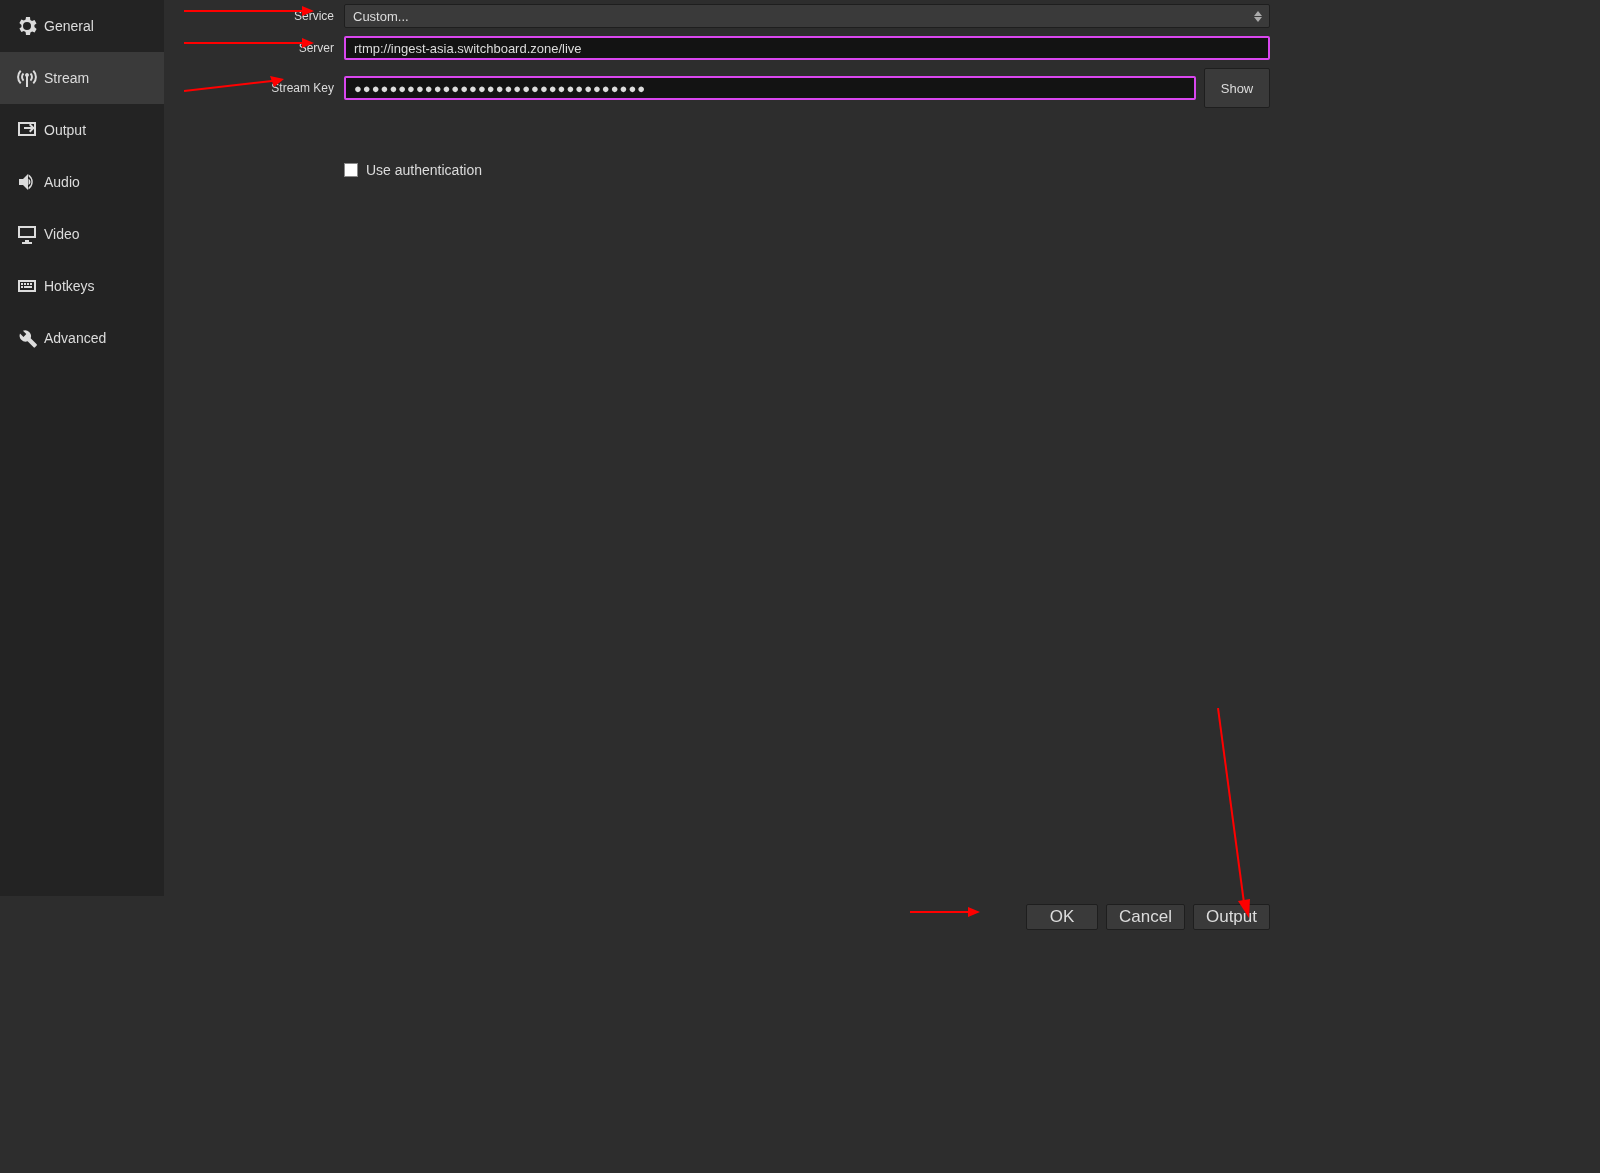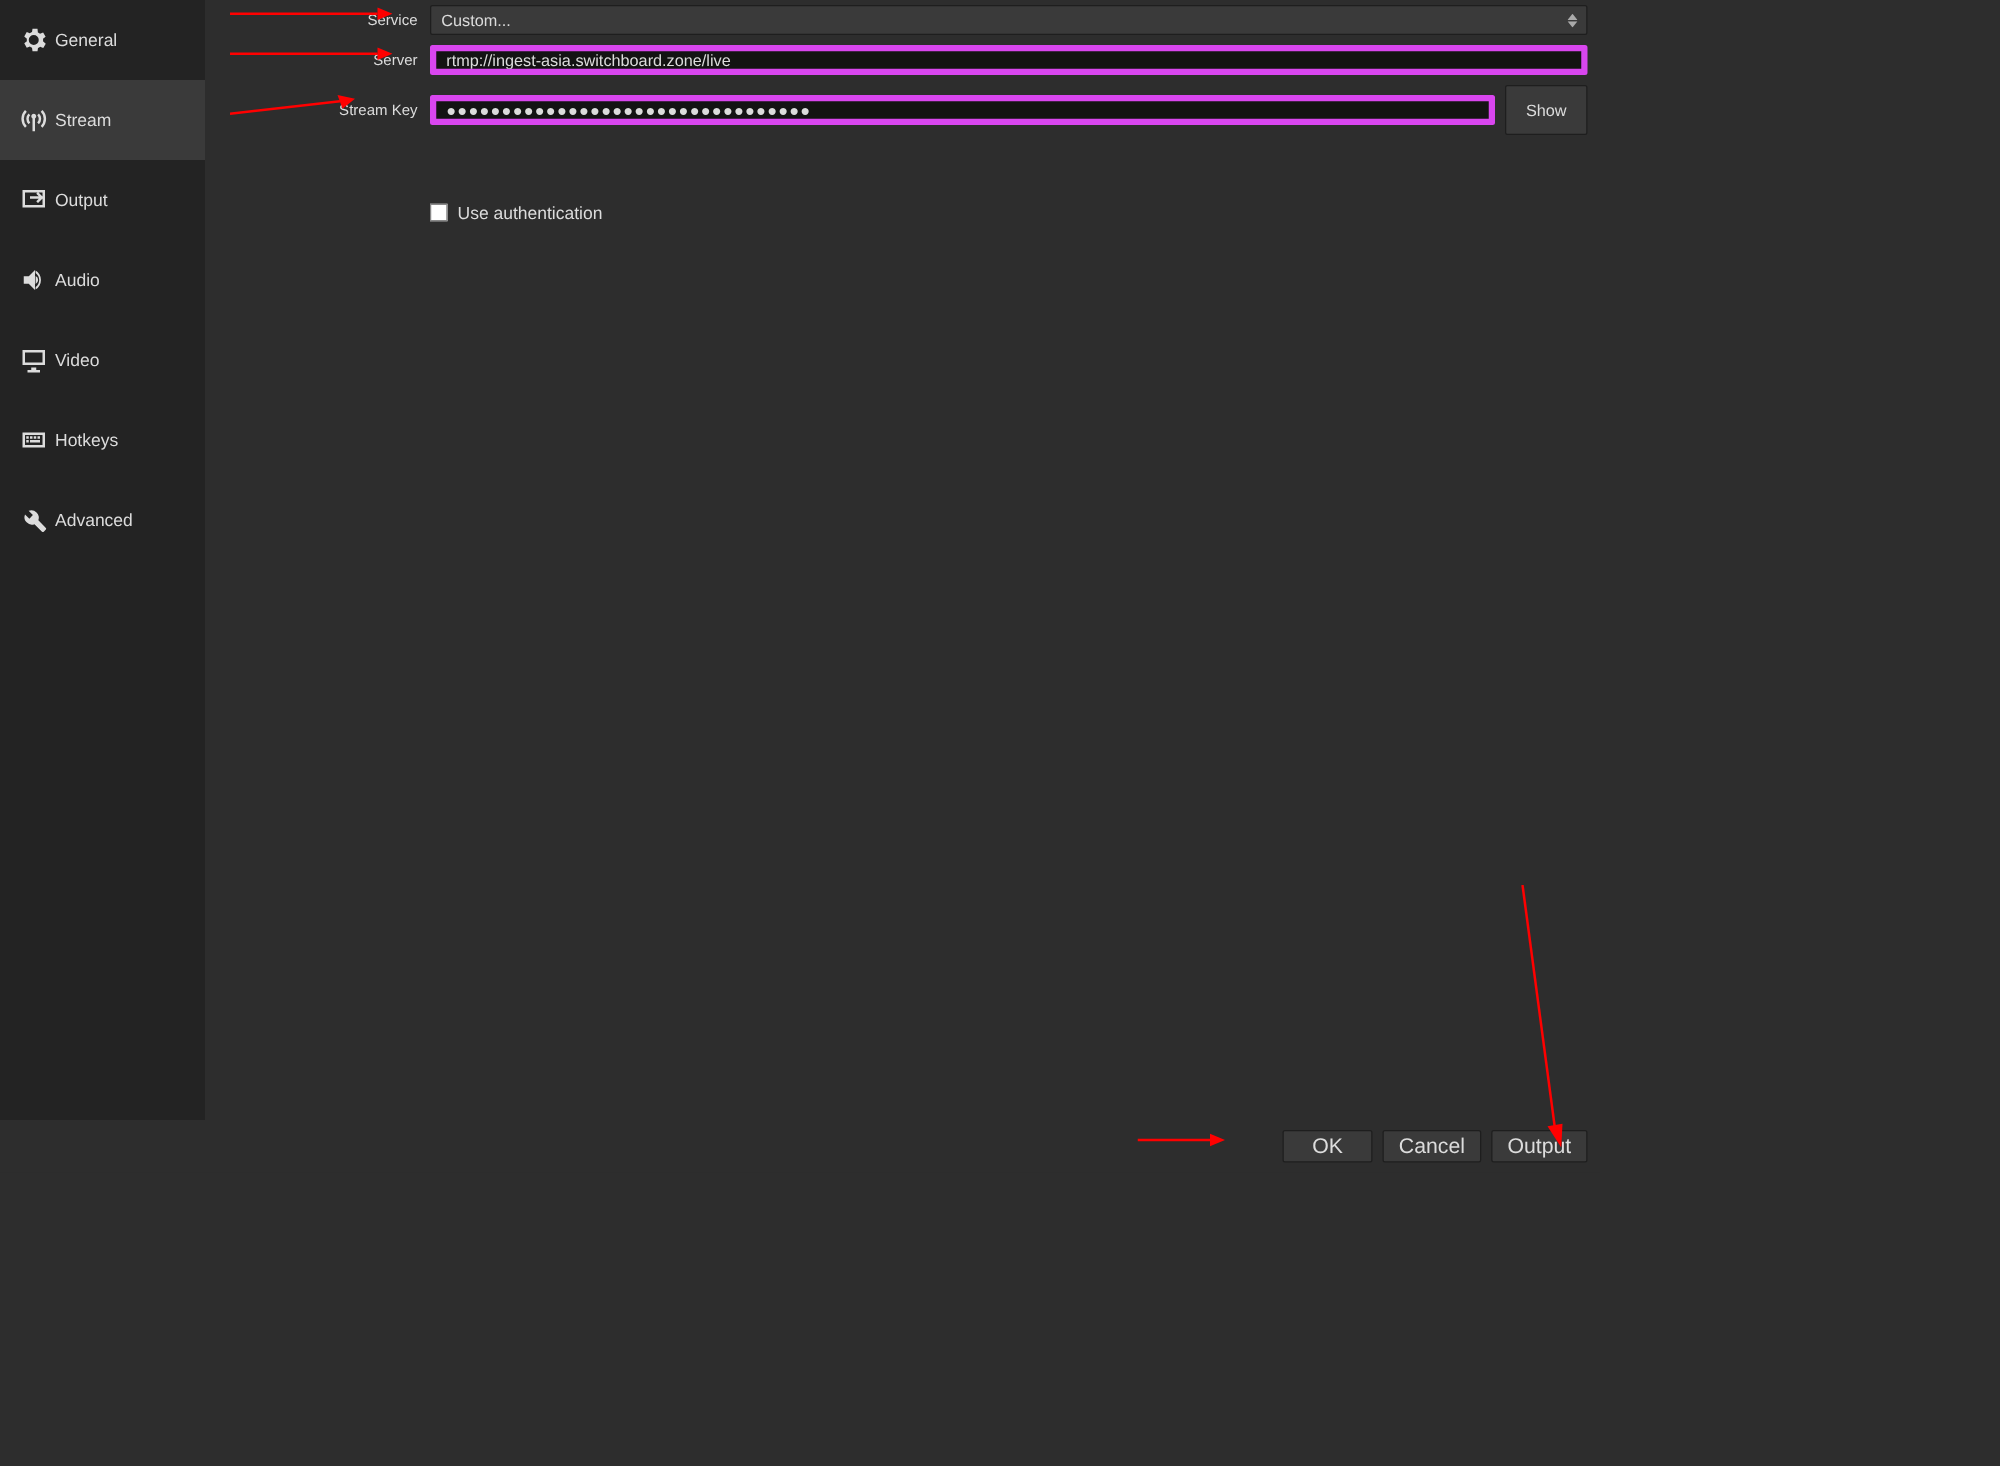--- a/index.html
+++ b/index.html
@@ -25,21 +25,21 @@
   .sidebar {
     width: 164px;
     background: #232323;
     padding-top: 0;
     display: flex;
     flex-direction: column;
   }
   .sidebar-item {
     display: flex;
     align-items: center;
-    height: 64px;
+    height: 52px;
     padding-left: 10px;
     cursor: pointer;
     color: #dcdcdc;
   }
   .sidebar-item.active {
     background: #3a3a3a;
   }
   .sidebar-item .icon {
     width: 34px;
     display: flex;
@@ -106,21 +106,21 @@
     align-items: center;
     justify-content: center;
     gap: 1px;
   }
   .select-arrows svg { width: 8px; height: 5px; fill: #aaa; }
 
   .text-input {
     flex: 1;
     height: 24px;
     background: #131313;
-    border: 5px solid #d946ef;
+    border: 2px solid #d946ef;
     border-radius: 2px;
     color: #dcdcdc;
     padding: 0 8px;
     font-size: 13px;
     font-family: inherit;
     outline: none;
   }
 
   .btn-small {
     height: 40px;

